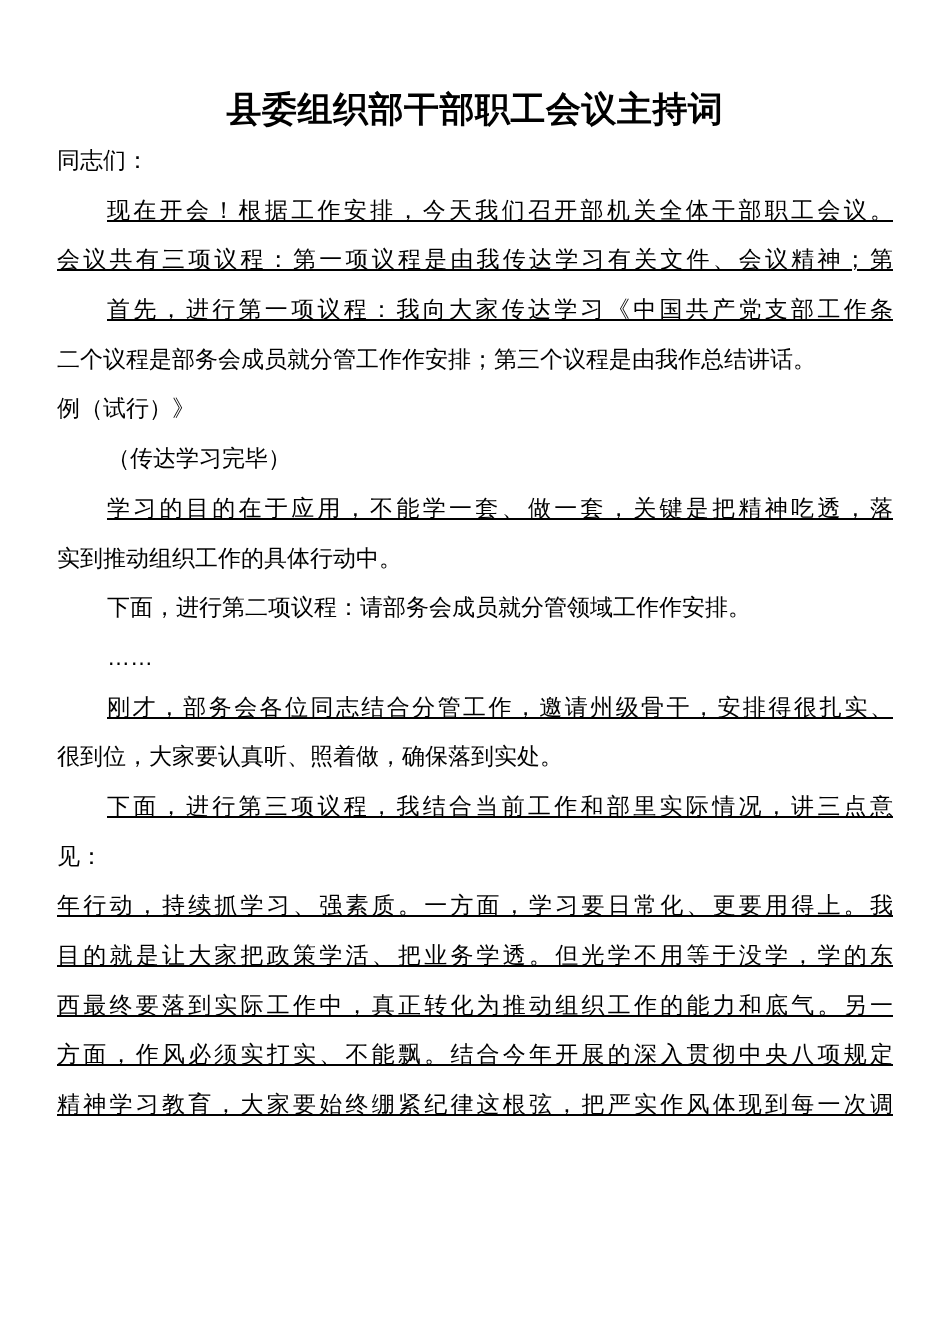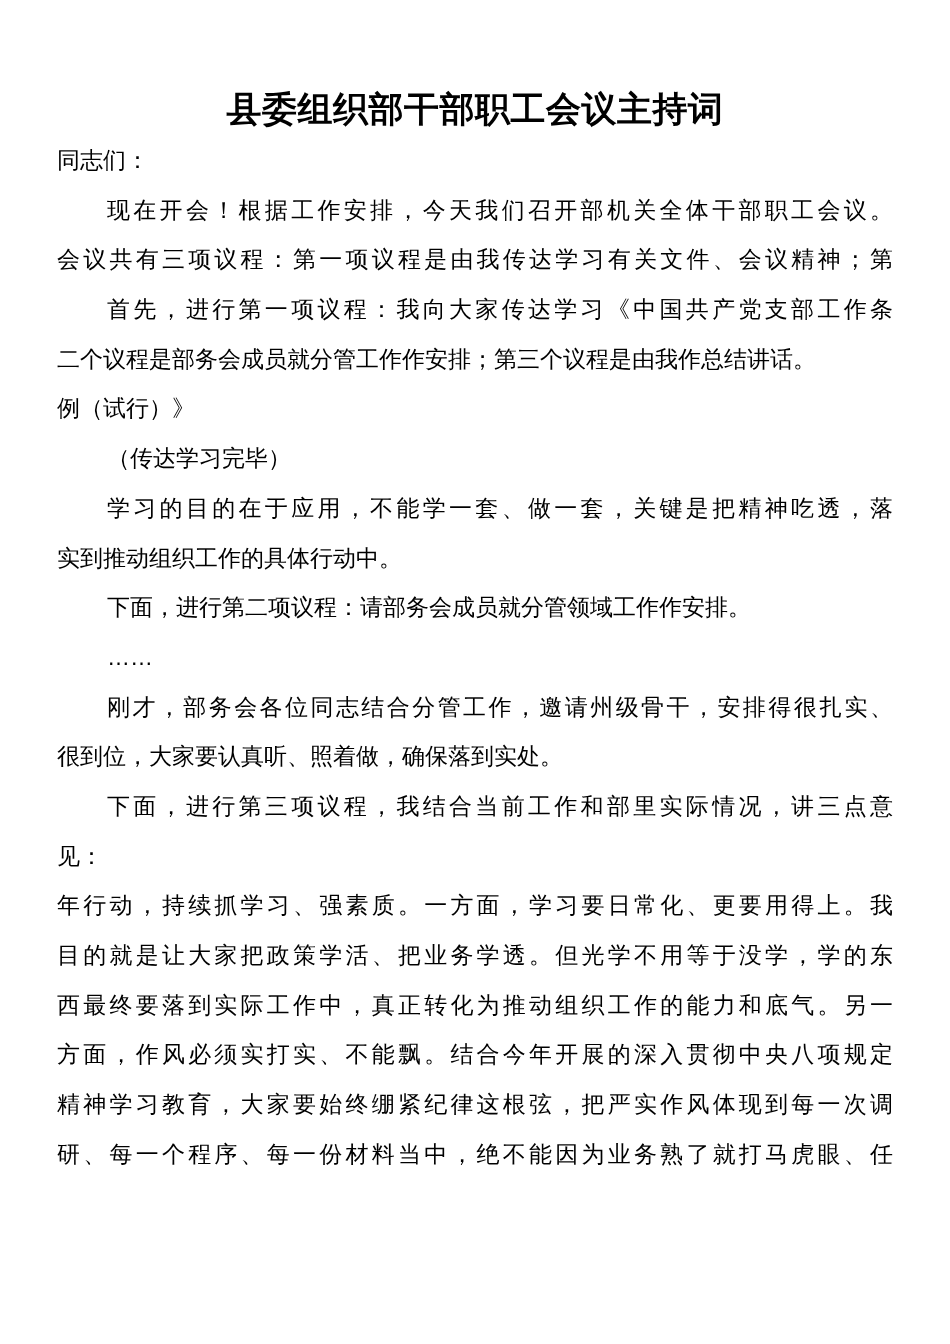--- a/index.html
+++ b/index.html
@@ -40,20 +40,21 @@
     overflow: visible;
   }
   .line.indent {
     text-indent: 50px;
   }
   .line.justify {
     white-space: normal;
     text-align: justify;
     text-align-last: justify;
     text-justify: inter-character;
+    text-decoration: underline;
   }
 </style>
 </head>
 <body style="background: rgb(255, 255, 255); color: rgb(0, 0, 0);">
 
 <div class="page">
   <h1 class="doc-title">县委组织部干部职工会议主持词</h1>
   <div class="doc-body">
       <div class="line">同志们：</div>
       <div class="line indent justify">现在开会！根据工作安排，今天我们召开部机关全体干部职工会议。</div>
@@ -68,15 +69,14 @@
       <div class="line indent">……</div>
       <div class="line indent justify">刚才，部务会各位同志结合分管工作，邀请州级骨干，安排得很扎实、</div>
       <div class="line">很到位，大家要认真听、照着做，确保落到实处。</div>
       <div class="line indent justify">下面，进行第三项议程，我结合当前工作和部里实际情况，讲三点意</div>
       <div class="line">见：</div>
       <div class="line justify">年行动，持续抓学习、强素质。一方面，学习要日常化、更要用得上。我</div>
       <div class="line justify">目的就是让大家把政策学活、把业务学透。但光学不用等于没学，学的东</div>
       <div class="line justify">西最终要落到实际工作中，真正转化为推动组织工作的能力和底气。另一</div>
       <div class="line justify">方面，作风必须实打实、不能飘。结合今年开展的深入贯彻中央八项规定</div>
       <div class="line justify">精神学习教育，大家要始终绷紧纪律这根弦，把严实作风体现到每一次调</div>
-      <div class="line justify">研、每一个程序、每一份材料当中，绝不能因为业务熟了就打马虎眼、任</div>
     </div>
 </div>
 
 </body></html>

